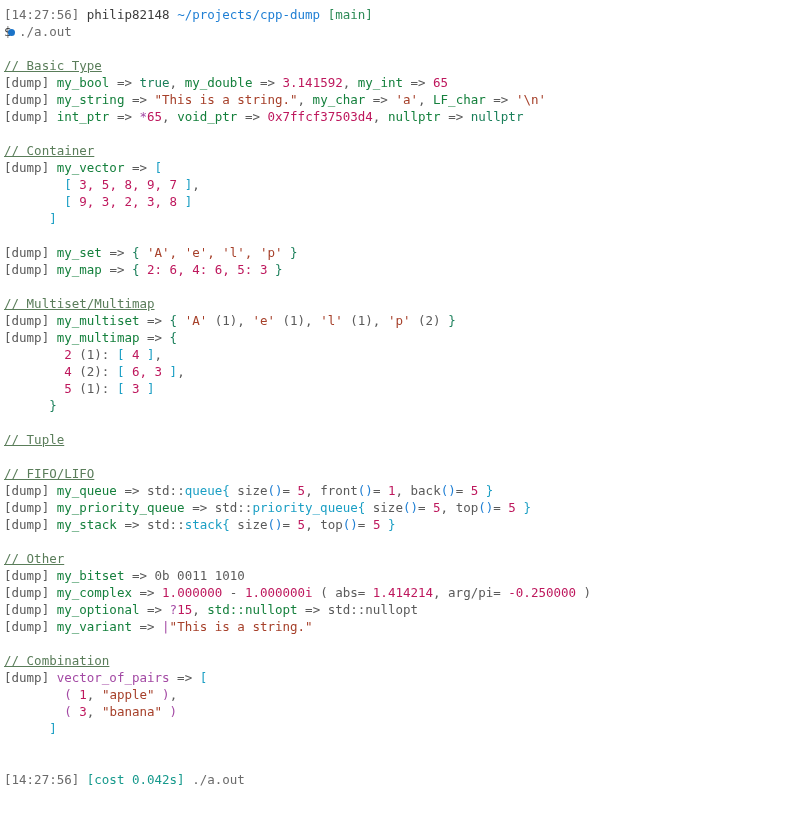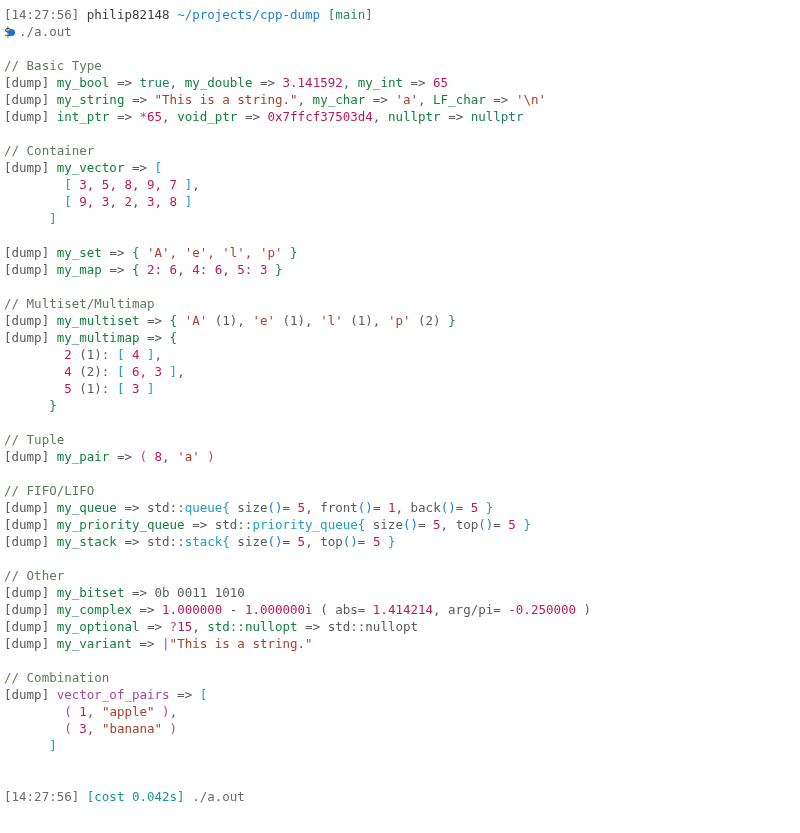--- a/index.html
+++ b/index.html
@@ -47,21 +47,21 @@
   
   .c-grey    { color: #5a5a5a; }           
   .c-dim     { color: #6b6b6b; }           
   .c-ident   { color: #15803d; }           
   .c-cyan    { color: #1b9fc4; text-align: center; }           
   .c-green   { color: #1a7f5a; }           
   .c-num     { color: #be185d; }
   .c-string  { color: #a6402a; }           
   .c-char    { color: #a6402a; }           
   .c-magenta { color: #a349a4; }           
-  .c-comment { color: #5a7d5a; }           
+  .c-comment { color: #5a7d5a; text-decoration: underline; }           
   .c-path    { color: #1f7fd4; }           
   .c-branch  { color: #2e8b57; }           
   .c-user    { color: #3b3b3b; }           
   .c-cost    { color: #16998c; }           
   .c-bracket { color: #1b9fc4; }           
   .c-paren   { color: #1f7fd4; }           
 </style>
 </head>
 <body>
 
@@ -114,21 +114,20 @@
 
   <div class="line"><span>        </span><span class="c-num">5</span><span class="c-grey"> (1): </span><span class="c-bracket">[</span><span class="c-num"> 3 </span><span class="c-bracket">]</span></div>
 
   <div class="line"><span>      </span><span class="c-green">}</span></div>
 
   <div class="line blank"> </div>
 
   <div class="line"><span class="c-comment">// Tuple</span></div>
 
 
-  <div class="line"><span class="c-grey">[dump]</span> <span class="c-ident">my_pair</span> <span class="c-grey">=&gt;</span> <span class="c-magenta">(</span><span class="c-num"> 8</span><span class="c-grey">, </span><span class="c-char">'a'</span><span class="c-magenta"> )</span></div>
 
   <div class="line blank"> </div>
 
   <div class="line"><span class="c-comment">// FIFO/LIFO</span></div>
 
   <div class="line"><span class="c-grey">[dump]</span> <span class="c-ident">my_queue</span> <span class="c-grey">=&gt;</span> <span class="c-grey">std::</span><span class="c-cyan">queue</span><span class="c-cyan">{</span><span class="c-grey"> size</span><span class="c-paren">()</span><span class="c-grey">= </span><span class="c-num">5</span><span class="c-grey">, </span><span class="c-grey">front</span><span class="c-paren">()</span><span class="c-grey">= </span><span class="c-num">1</span><span class="c-grey">, </span><span class="c-grey">back</span><span class="c-paren">()</span><span class="c-grey">= </span><span class="c-num">5</span><span class="c-cyan"> }</span></div>
 
   <div class="line"><span class="c-grey">[dump]</span> <span class="c-ident">my_priority_queue</span> <span class="c-grey">=&gt;</span> <span class="c-grey">std::</span><span class="c-cyan">priority_queue</span><span class="c-cyan">{</span><span class="c-grey"> size</span><span class="c-paren">()</span><span class="c-grey">= </span><span class="c-num">5</span><span class="c-grey">, </span><span class="c-grey">top</span><span class="c-paren">()</span><span class="c-grey">= </span><span class="c-num">5</span><span class="c-cyan"> }</span></div>
 
   <div class="line"><span class="c-grey">[dump]</span> <span class="c-ident">my_stack</span> <span class="c-grey">=&gt;</span> <span class="c-grey">std::</span><span class="c-cyan">stack</span><span class="c-cyan">{</span><span class="c-grey"> size</span><span class="c-paren">()</span><span class="c-grey">= </span><span class="c-num">5</span><span class="c-grey">, </span><span class="c-grey">top</span><span class="c-paren">()</span><span class="c-grey">= </span><span class="c-num">5</span><span class="c-cyan"> }</span></div>

